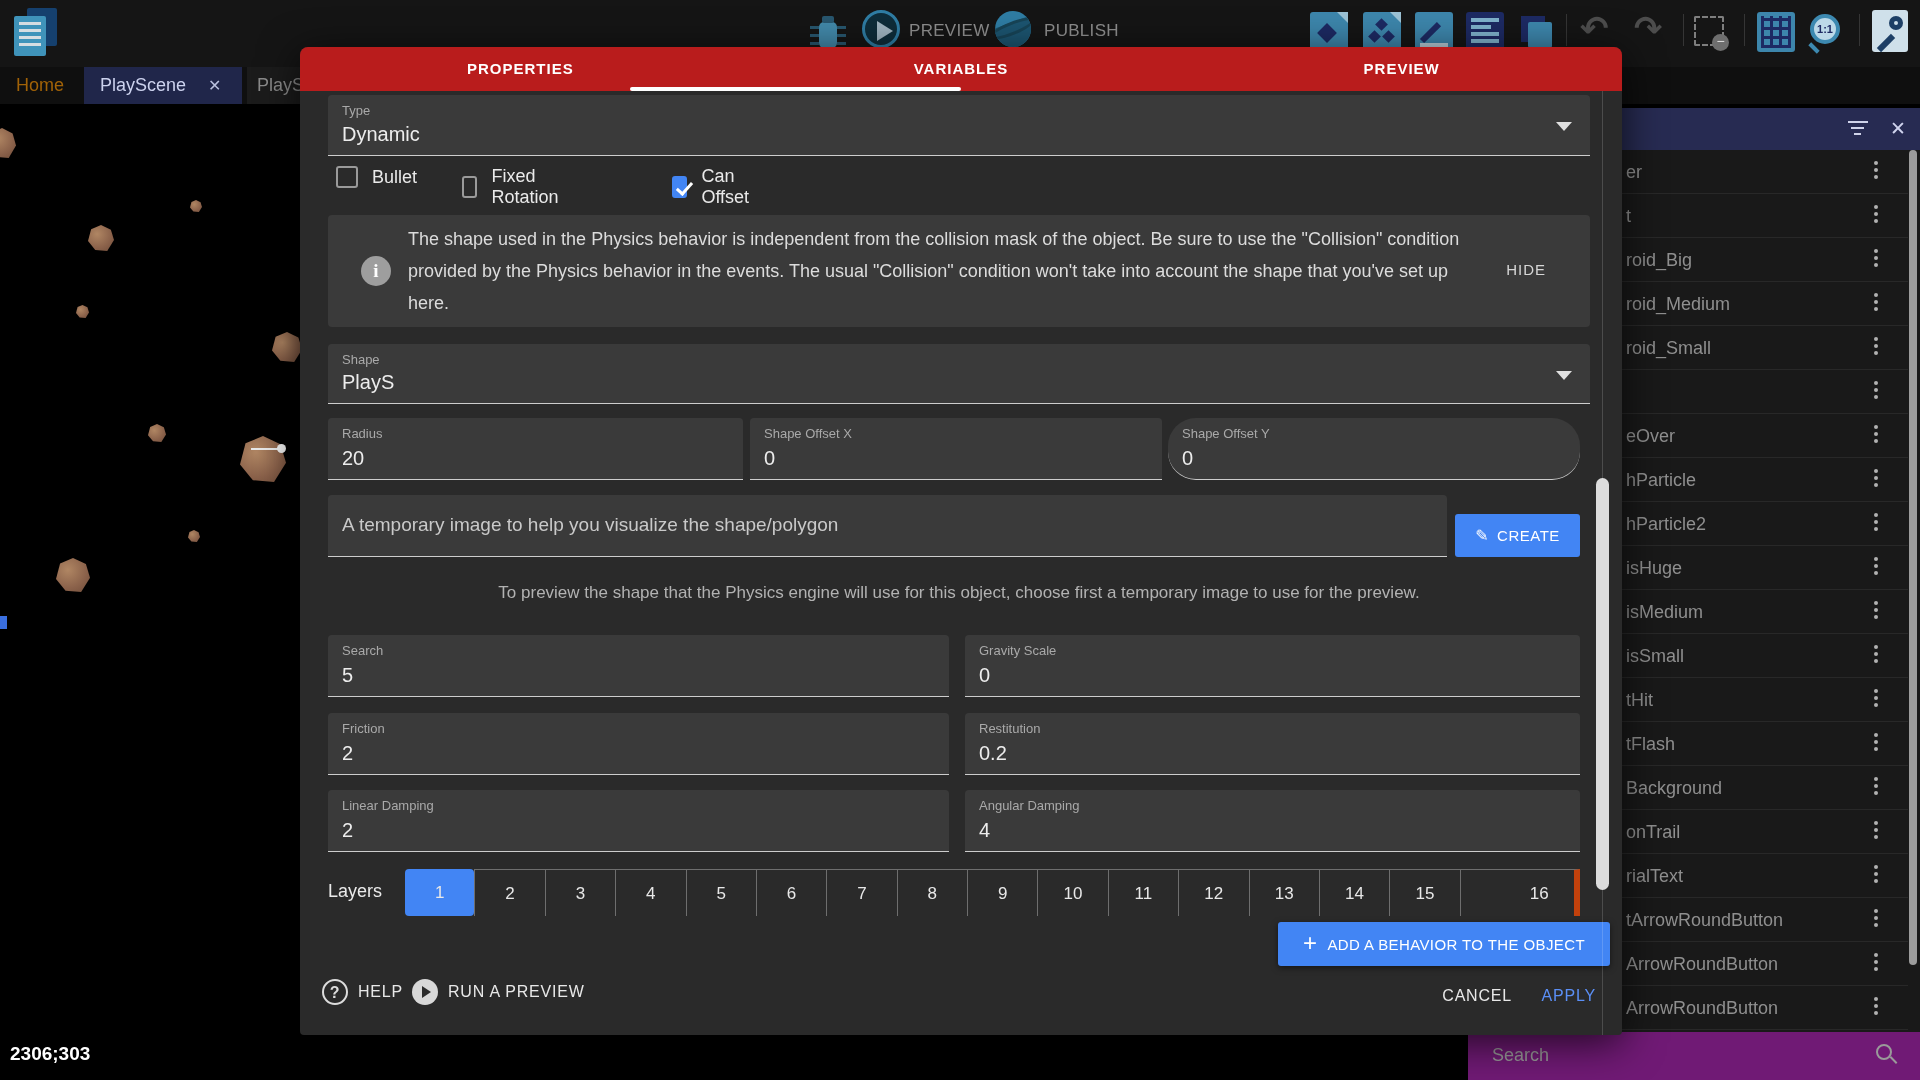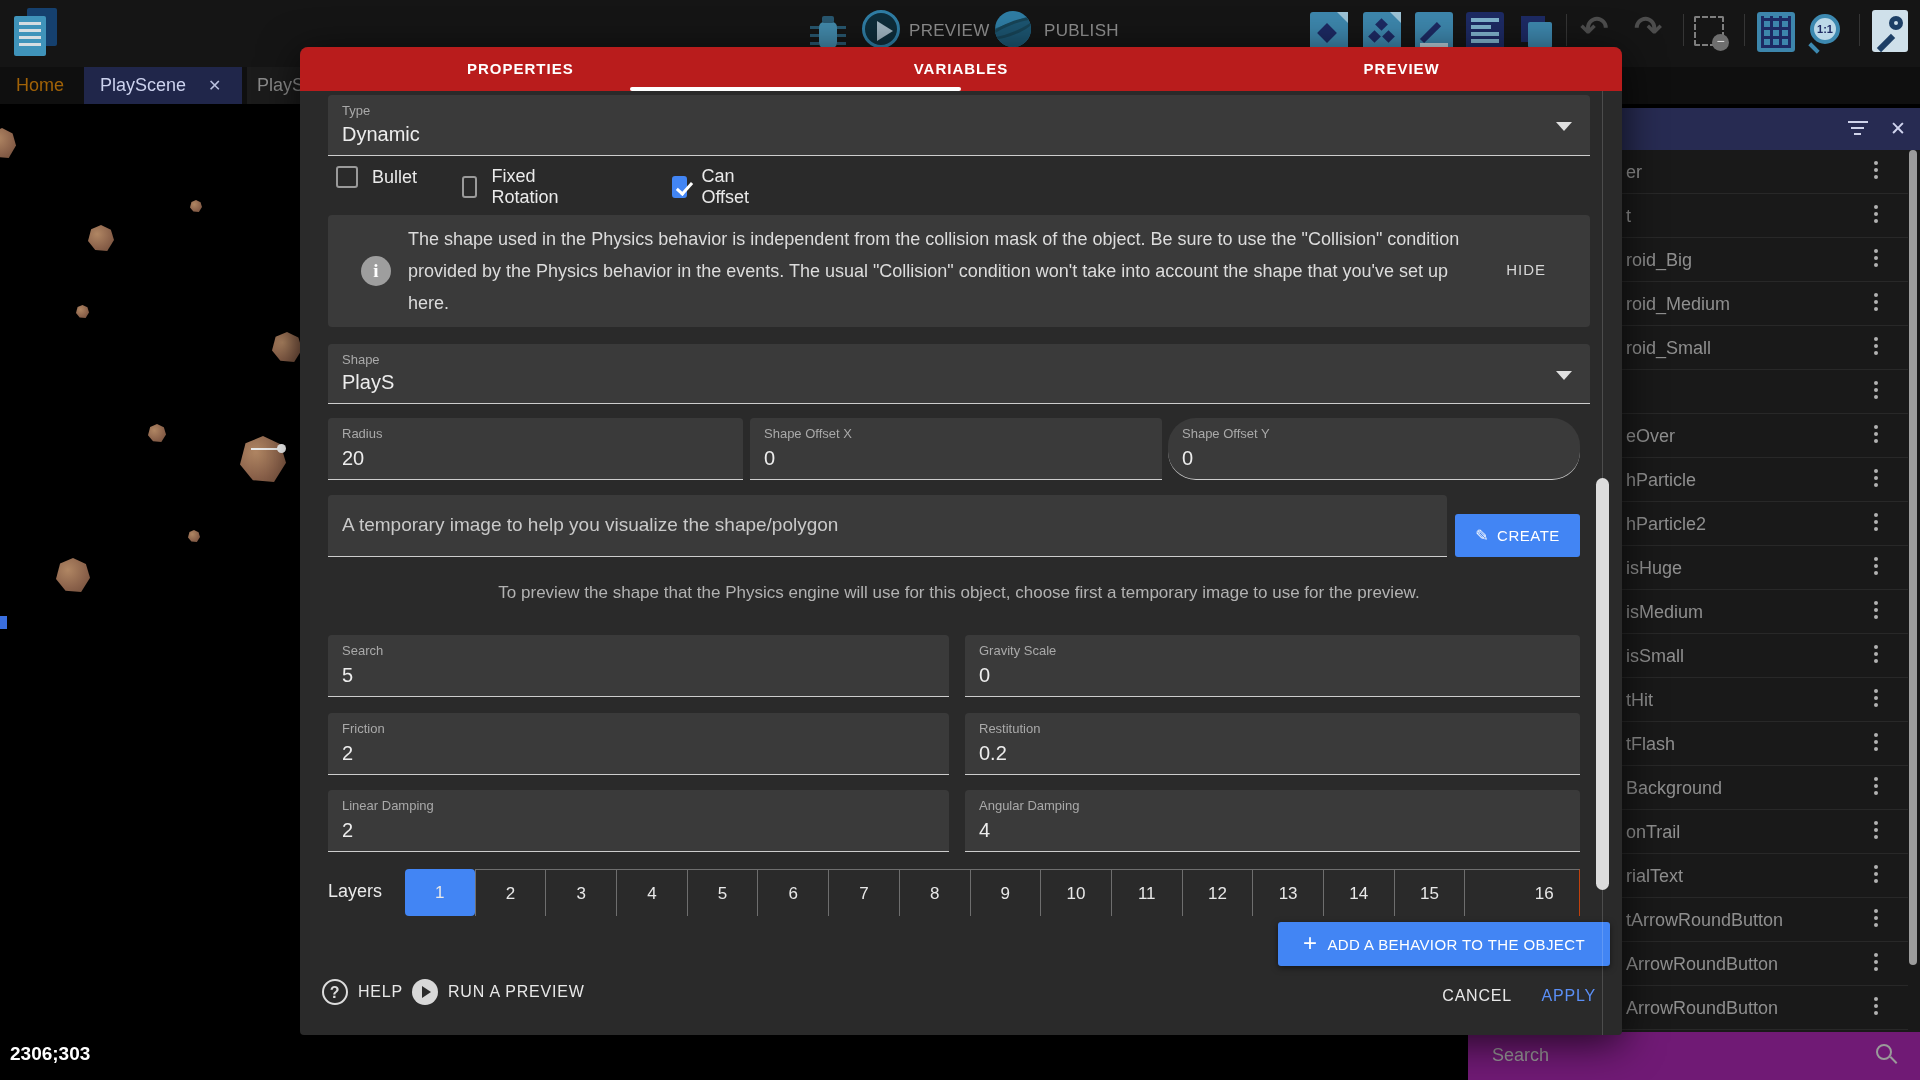--- a/index.html
+++ b/index.html
@@ -148,21 +148,21 @@
   #friction-field { left:28px; top:666px; width:621px; }
   #restitution-field { left:665px; top:666px; width:615px; }
   #lineardamp-field { left:28px; top:743px; width:621px; }
   #angulardamp-field { left:665px; top:743px; width:615px; }
 
   #layers-row { position:absolute; left:28px; top:822px; width:1262px; height:47px; }
   #layers-label { position:absolute; left:0; top:12px; font-size:18px; color:#eaeaea; }
   #layer-options { position:absolute; left:77px; top:0; width:1175px; height:47px; display:flex; }
   .layer-cell { flex:1; text-align:center; line-height:47px; font-size:17px; color:#e8e8e8;
     border-left:1px solid #6e6e6e; border-top:1px solid #6e6e6e; }
-  .layer-cell:last-child { border-right:1px solid #c2410c;padding-left:44px; }
+  .layer-cell:last-child { border-right:6px solid #c2410c;padding-left:44px; }
   .layer-cell.sel { background:#4285f4; border:none; border-radius:4px; }
 
   #add-behavior-button { position:absolute; left:978px; top:875px; width:332px; height:44px; background:#4285f4; border-radius:3px;
     color:#fff; font-size:15px; letter-spacing:.4px; display:flex; align-items:center; justify-content:center; gap:10px;
     box-shadow:0 2px 6px rgba(0,0,0,.5); }
   #add-behavior-button .plus { font-size:24px; font-weight:300; margin-top:-3px; }
 
   #dialog-footer { position:absolute; left:0; bottom:18px; width:1322px; height:44px; }
   .footer-item { position:absolute; display:flex; align-items:center; gap:10px; color:#e8e8e8; font-size:16px; letter-spacing:.8px; }
   #help-button { left:22px; top:6px; }

